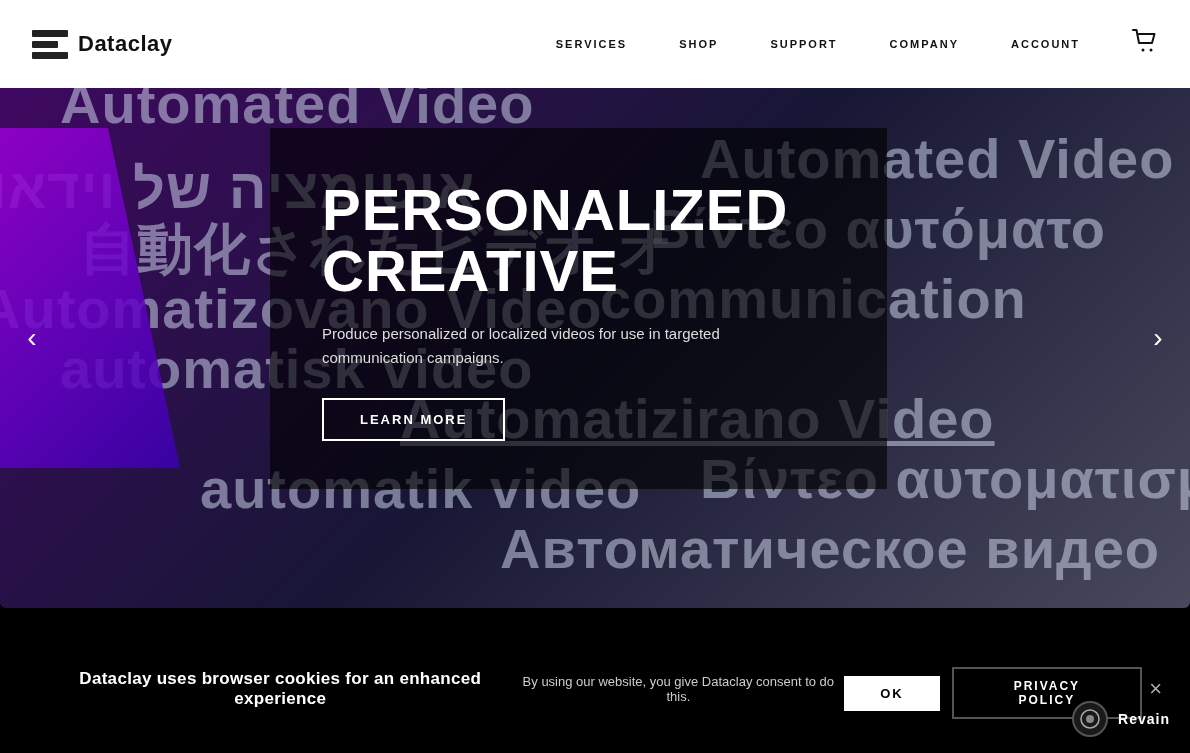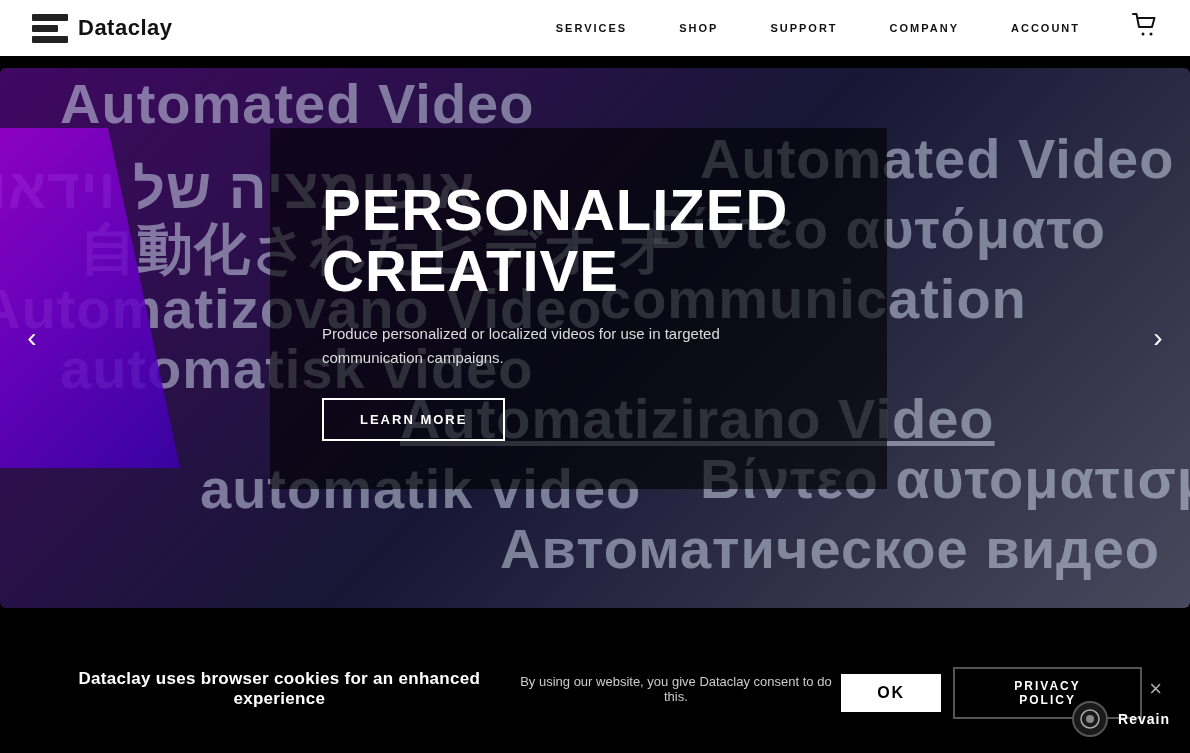--- a/index.html
+++ b/index.html
@@ -2,21 +2,21 @@
 <html><head>
   <meta charset="utf-8">
   <style>
     * { margin: 0; padding: 0; box-sizing: border-box; }
     body { font-family: Arial, sans-serif; width: 1190px; height: 753px; overflow: hidden; background: #000; }
 
     
     .navbar {
       position: absolute;
       top: 0; left: 0; right: 0;
-      height: 56px;
+      height: 88px;
       background: #fff;
       display: flex;
       align-items: center;
       justify-content: space-between;
       padding: 0 32px;
       z-index: 100;
     }
     .navbar-logo {
       display: flex;
       align-items: center;
@@ -214,21 +214,21 @@
       display: flex;
       gap: 12px;
       margin-top: 8px;
       align-items: center;
     }
     .btn-ok {
       background: #fff;
       color: #000;
       border: none;
       padding: 10px 36px;
-      font-size: 16px;
+      font-size: 13px;
       font-weight: 700;
       letter-spacing: 2px;
       cursor: pointer;
       text-transform: uppercase;
     }
     .btn-privacy {
       background: transparent;
       color: #fff;
       border: 2px solid #555;
       padding: 10px 40px;

